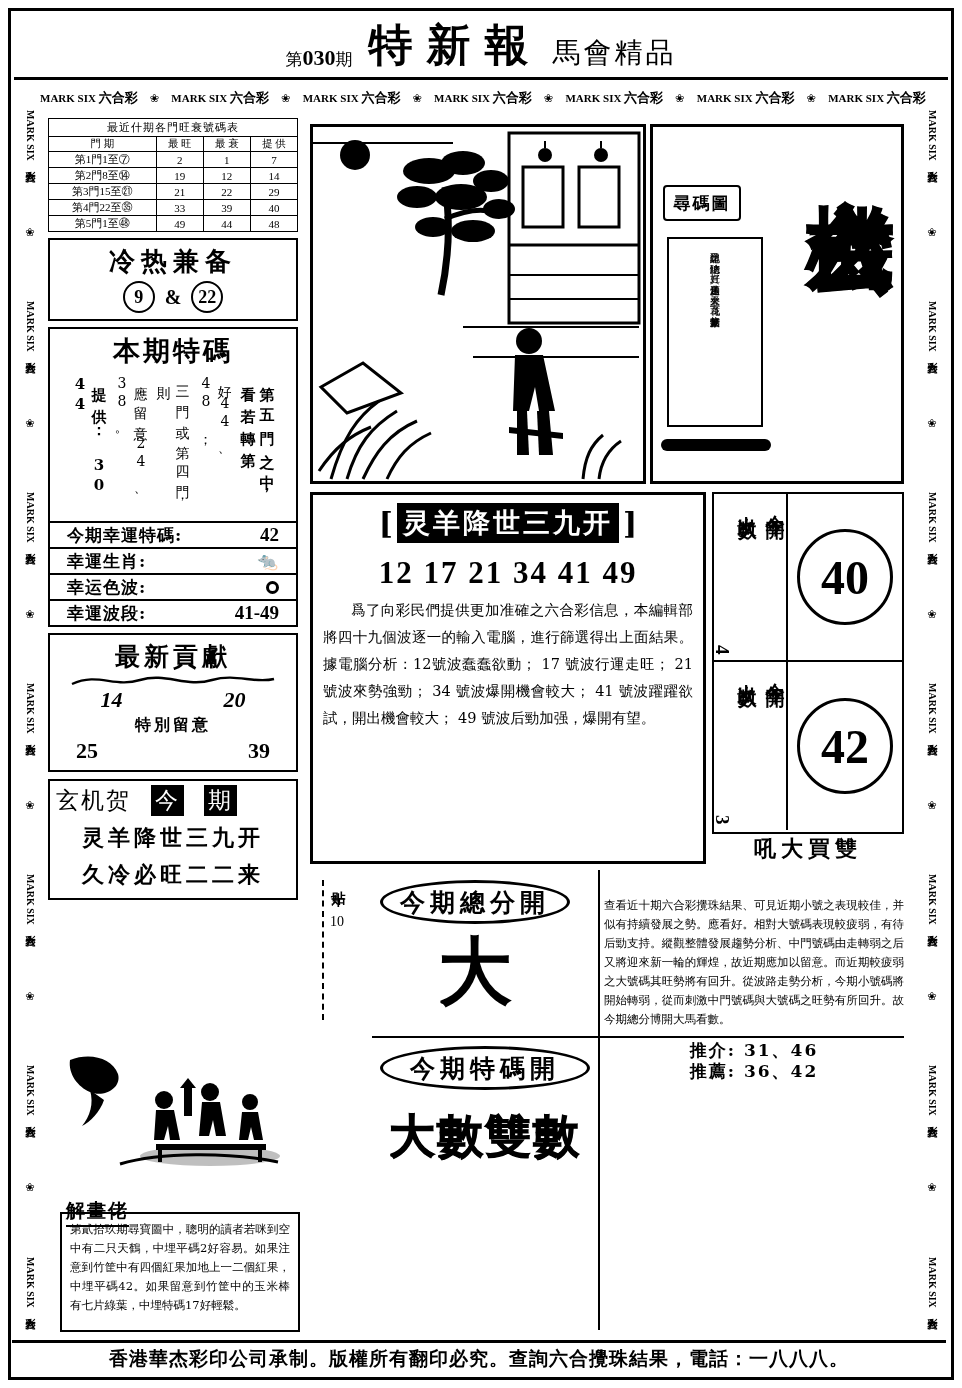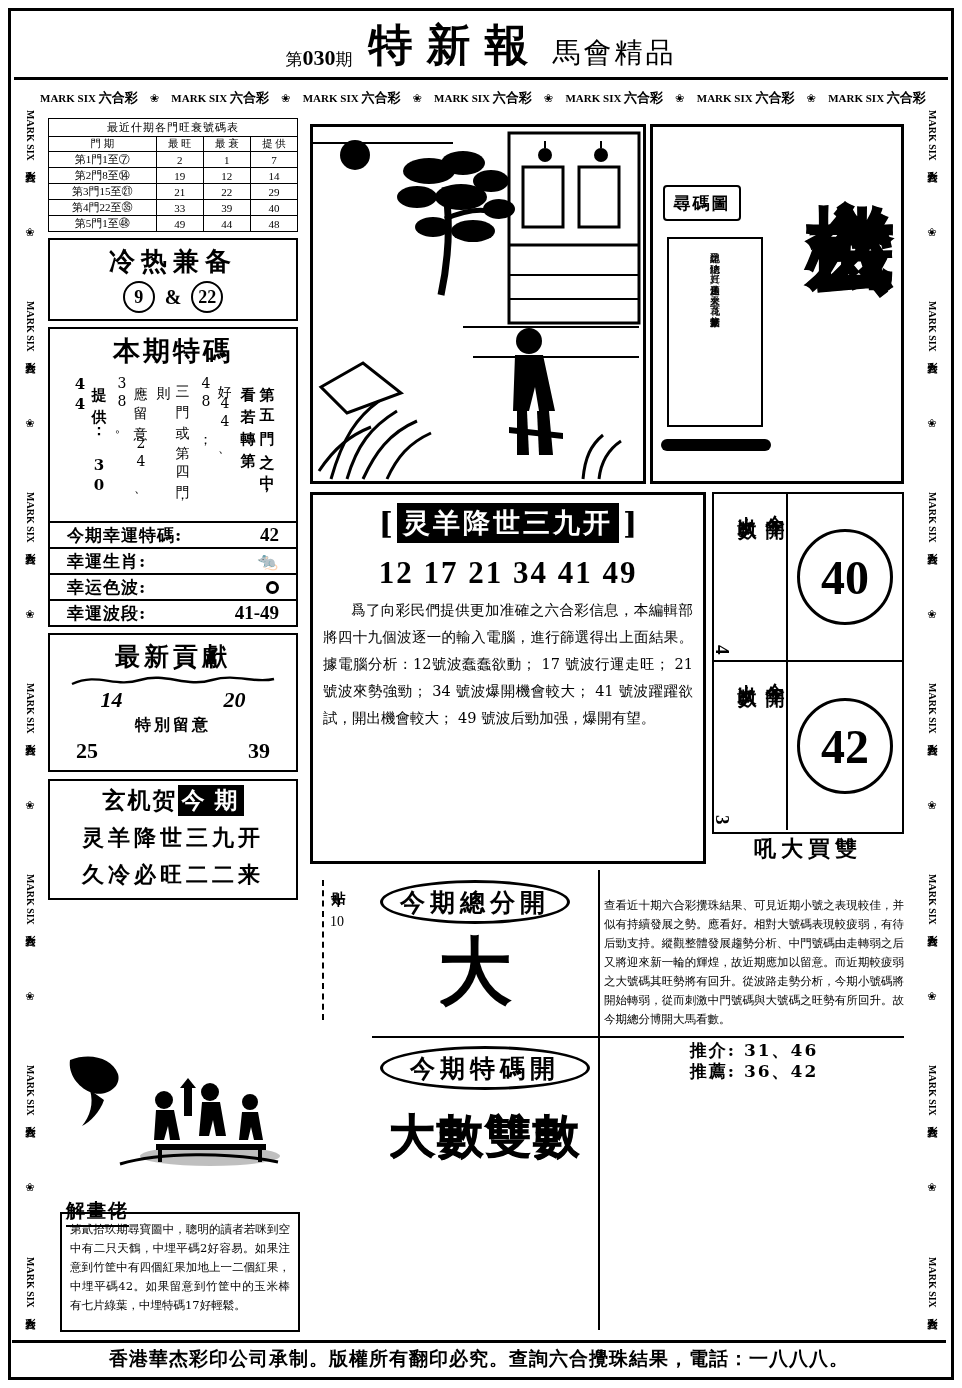--- a/index.html
+++ b/index.html
@@ -152,22 +152,22 @@
     margin:1px 0 2px;
   }
   .nums3 {
     display:flex; justify-content:space-between; font-family:"Liberation Serif", serif;
     font-weight:bold; font-size:22px; margin:2px 0 6px; padding:0 26px;
   }
 
   
   .xuanji { border:2px solid #000; margin-top:7px; padding:4px 6px 8px; text-align:center;}
   .xj-head {
-    display:flex; align-items:center; justify-content:center; gap:0;
-    font-family:"DejaVu Serif", serif; font-weight:bold; font-size:23px; letter-spacing:2px;
+    display:flex; align-items:center; gap:20px;
+    font-family:"DejaVu Serif", serif; font-weight:normal; font-size:23px; letter-spacing:2px;
   }
   .xj-head .inv {
     background:#000; color:#fff; padding:0 4px;
   }
   .xj-line {
     font-family:"DejaVu Serif", serif; font-weight:bold; font-size:22px;
     letter-spacing:4px; margin-top:7px;
   }
 
   

